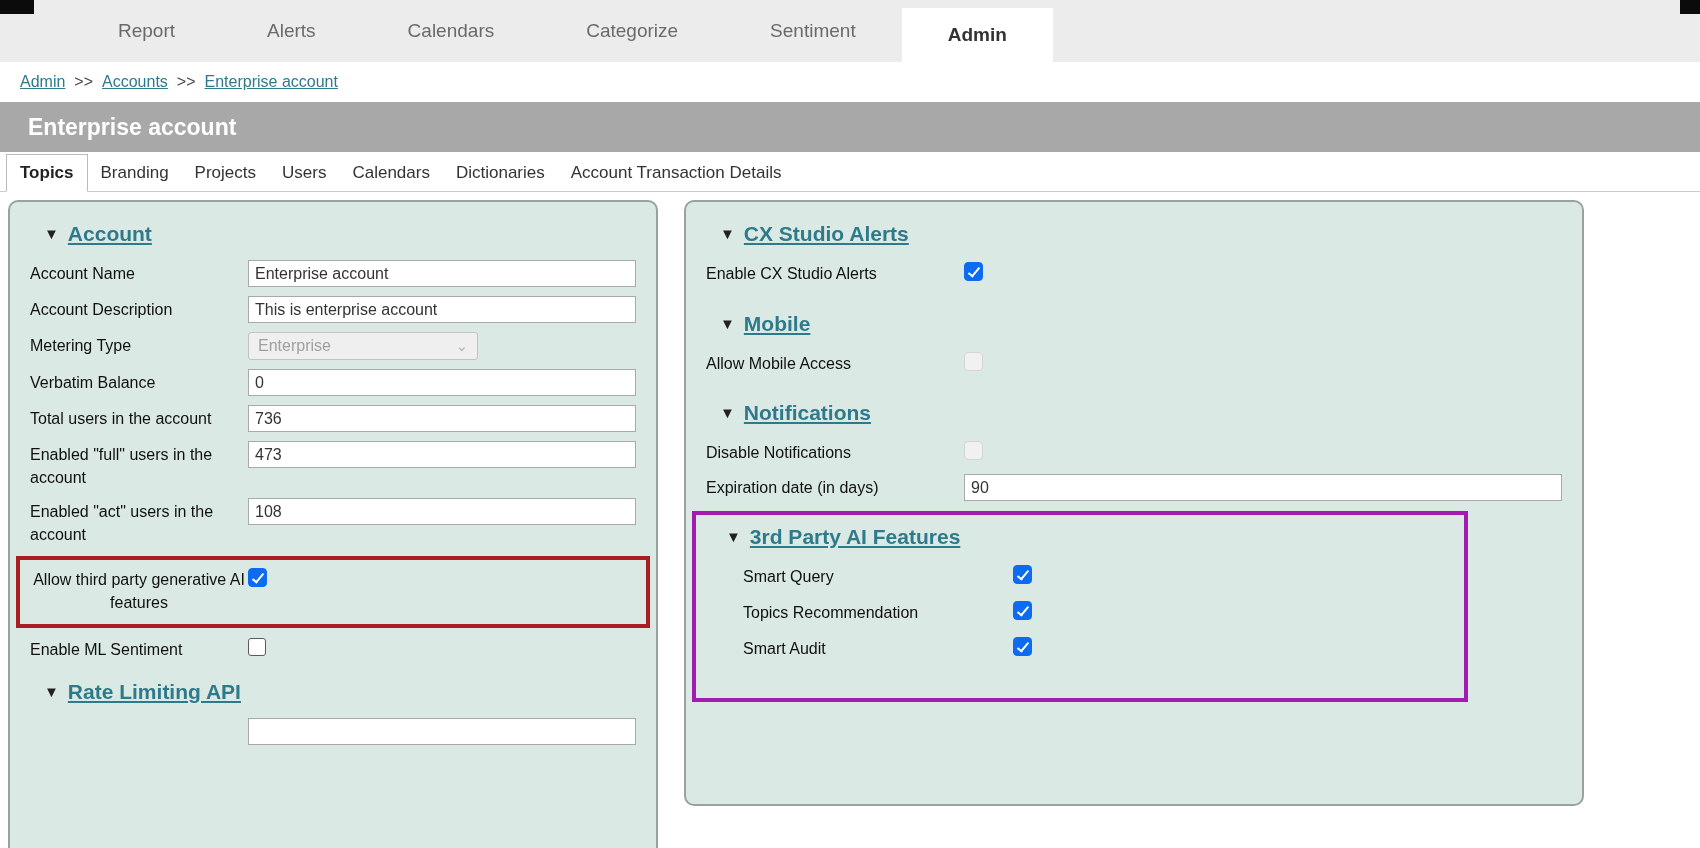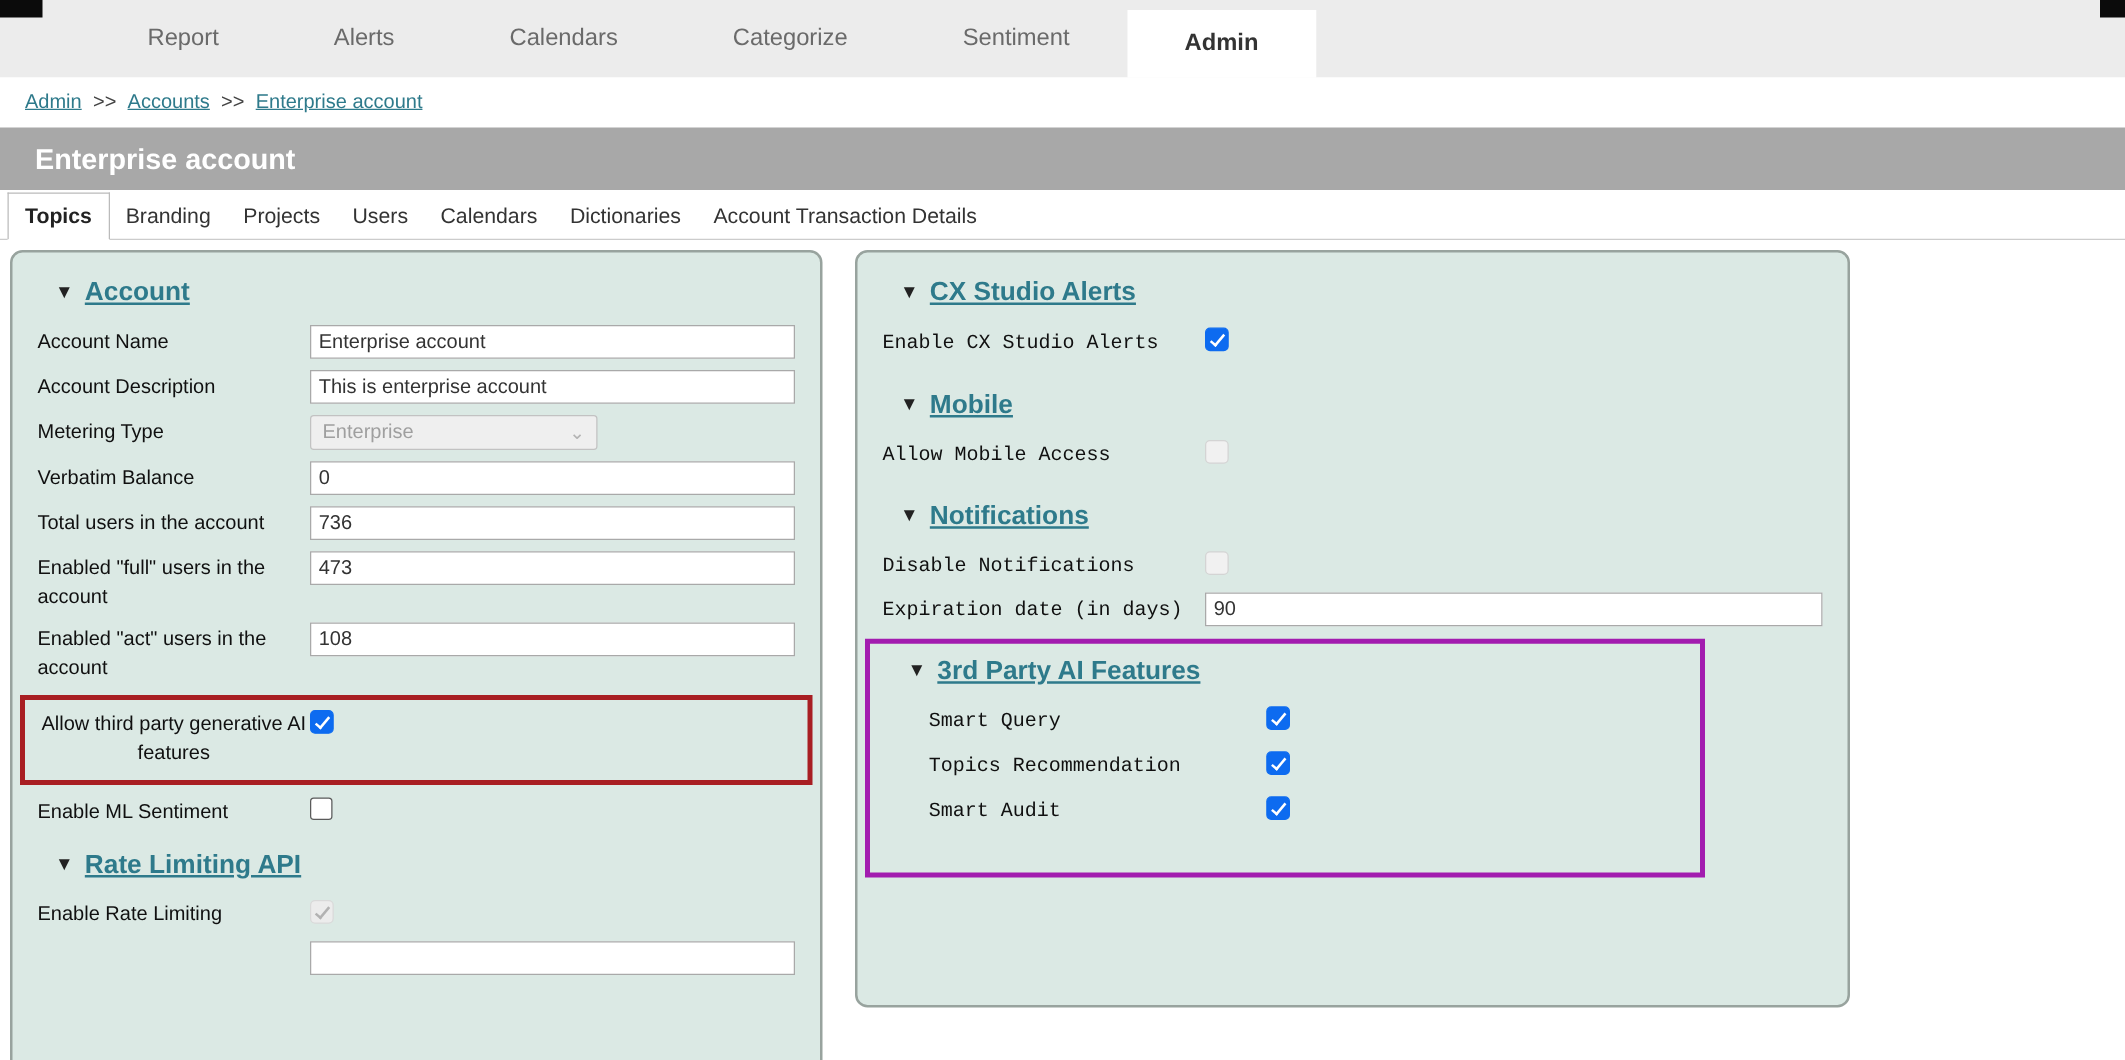--- a/index.html
+++ b/index.html
@@ -26,30 +26,30 @@
 
   
   .subtabs { height:40px; display:flex; align-items:flex-end; padding-left:6px; border-bottom:1px solid #ccc; background:#fff; }
   .stab { padding:8px 13px; font-size:17px; color:#333; cursor:pointer; }
   .stab.active { font-weight:bold; border:1px solid #bbb; border-bottom:1px solid #fff; margin-bottom:-1px; background:#fff; color:#222; }
 
   
   .content { display:flex; gap:26px; align-items:flex-start; padding:8px 0 0 8px; }
   .panel { background:#dbe9e4; border:2px solid #98a39e; border-radius:10px; padding:14px 20px; }
   .left-panel { width:650px; height:660px; }
-  .right-panel { width:796px; height:606px; }
+  .right-panel { width:900px; height:606px; }
 
   .sec-h { margin:6px 0 14px 14px; font-size:21px; font-weight:bold; color:#2e7a8b; cursor:pointer; white-space:nowrap; }
   .sec-h .tri { color:#222; font-size:15px; margin-right:9px; display:inline-block; vertical-align:2px; }
   .sec-h .t { text-decoration:underline; }
   .sec-h.mt { margin-top:26px; }
 
   .frow { display:flex; align-items:flex-start; margin-bottom:9px; }
   .lbl { width:218px; font-size:16px; color:#101010; line-height:1.42; padding-top:3px; flex-shrink:0; }
-  .right-panel .lbl { width:258px;font-family:Liberation Mono, monospace; }
+  .right-panel .lbl { width:258px; }
   .inp { flex:1; height:27px; border:1px solid #a9a9a9; background:#fff; font-size:16px; padding:0 6px; color:#333; font-family:inherit; border-radius:0; min-width:0; }
 
   .select { width:230px; height:28px; background:#efefef; border:1px solid #c2c2c2; border-radius:3px; color:#9f9f9f; font-size:16px; display:flex; align-items:center; justify-content:space-between; padding:0 9px; cursor:default; }
   .select .chev { color:#b3b3b3; font-size:15px; }
 
   .checkbox { width:19px; height:19px; border-radius:4px; border:1px solid #d4d4d4; background:#f1f1f1; position:relative; margin-top:2px; flex-shrink:0; cursor:pointer; }
   .checkbox[data-checked="true"] { background:#0d6bf0; border-color:#0d6bf0; }
   .checkbox[data-checked="true"]::after { content:""; position:absolute; left:6px; top:2px; width:4px; height:10px; border:solid #fff; border-width:0 2.5px 2.5px 0; transform:rotate(40deg); }
   .checkbox.square { border-radius:3px; background:#fff; border:1.5px solid #5a5a5a; width:18px; height:18px; }
   .checkbox.disabled { background:#ececec; border-color:#d9d9d9; cursor:default; }
@@ -155,24 +155,20 @@
 
       <div class="frow">
         <label class="lbl">Enable ML Sentiment</label>
         <span class="checkbox square" data-checked="false"></span>
       </div>
 
       <div class="sec-h mt" style="margin-top:18px;">
         <span class="tri">▼</span><span class="t">Rate Limiting API</span>
       </div>
 
-      <div class="frow">
-        <label class="lbl">Enable Rate Limiting</label>
-        <span class="checkbox disabled" data-checked="true"></span>
-      </div>
 
       <div class="frow">
         <label class="lbl"></label>
         <input class="inp" value="" style="">
       </div>
     </section>
 
     <section class="panel right-panel">
       <div class="sec-h">
         <span class="tri">▼</span><span class="t">CX Studio Alerts</span>

